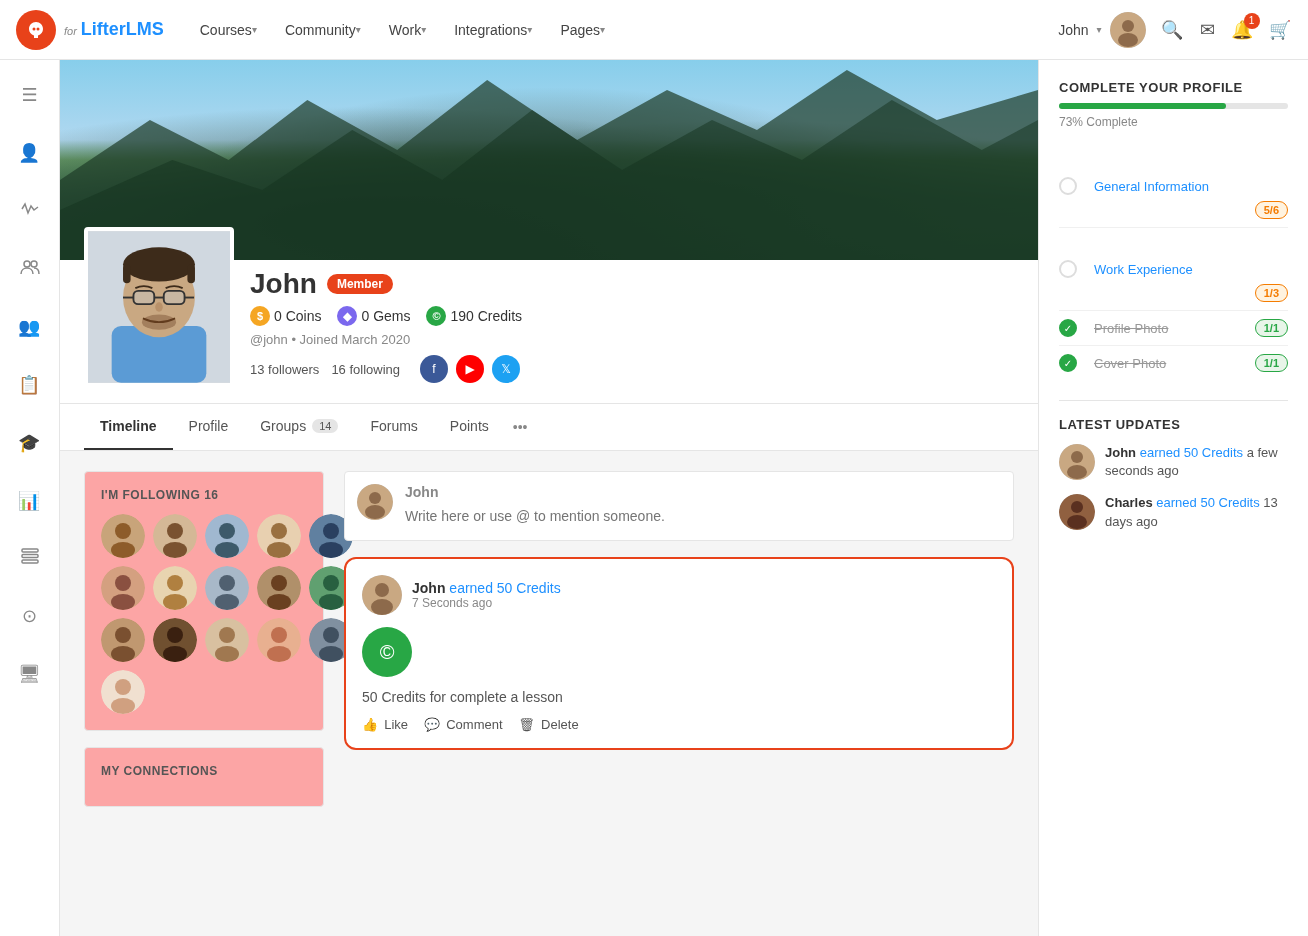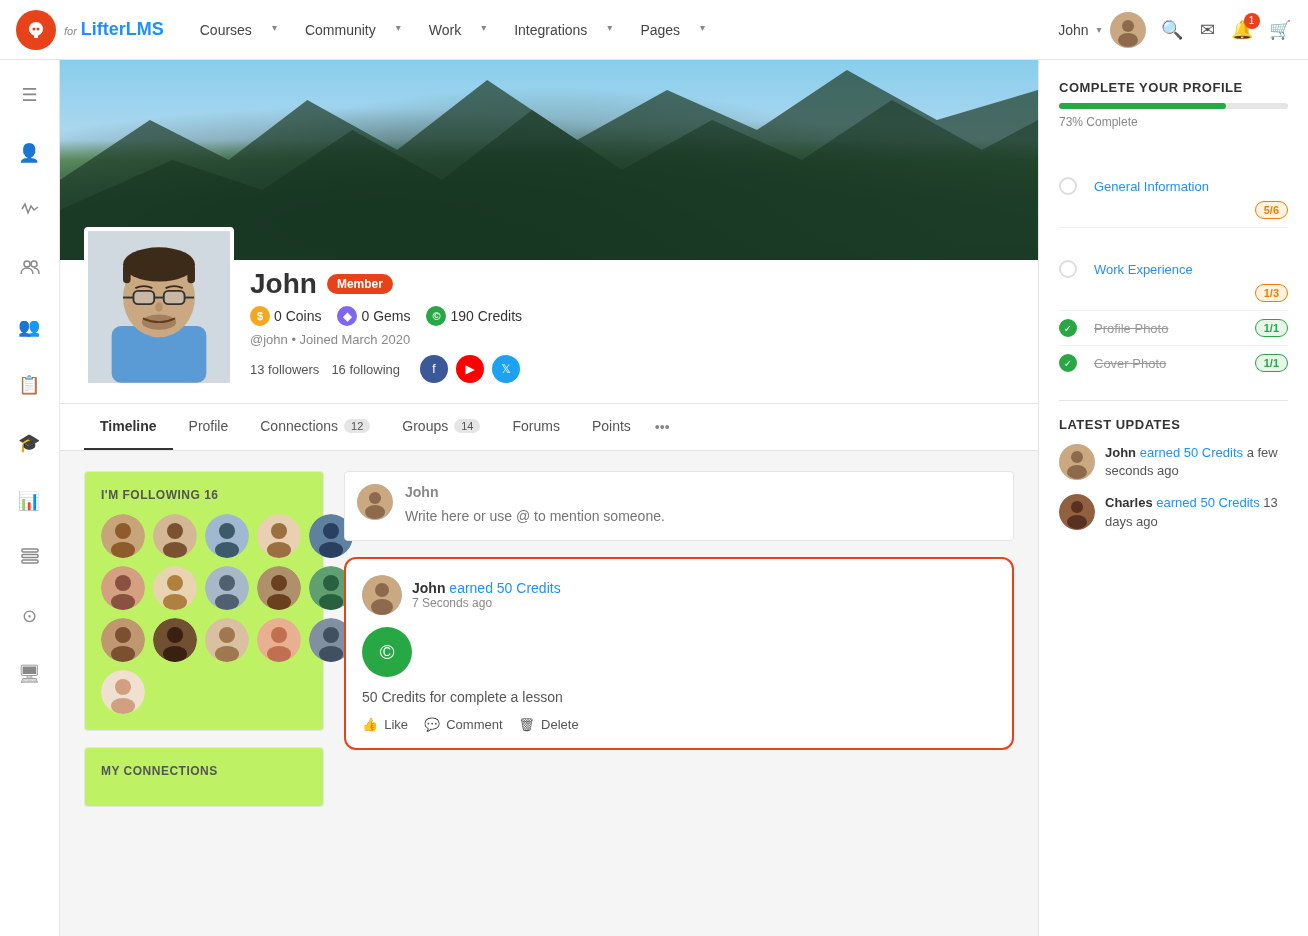--- a/index.html
+++ b/index.html
@@ -3,21 +3,21 @@
   <meta charset="utf-8">
   <style>
     * { margin: 0; padding: 0; box-sizing: border-box; }
     body { font-family: -apple-system, BlinkMacSystemFont, 'Segoe UI', sans-serif; background: #f5f5f5; color: #333; font-size: 14px; }
 
     
     .top-nav { background: #fff; height: 60px; display: flex; align-items: center; padding: 0 16px; border-bottom: 1px solid #e5e5e5; position: fixed; top: 0; left: 0; right: 0; z-index: 100; }
     .nav-logo { display: flex; align-items: center; gap: 8px; margin-right: 24px; }
     .logo-circle { width: 40px; height: 40px; background: #e8421a; border-radius: 50%; display: flex; align-items: center; justify-content: center; color: #fff; font-weight: bold; font-size: 18px; }
     .nav-links { display: flex; align-items: center; gap: 4px; flex: 1; }
-    .nav-link { padding: 8px 12px; color: #444; text-decoration: none; font-size: 14px; display: flex; align-items: flex-start; gap: 20px; }
+    .nav-link { padding: 8px 12px; color: #444; text-decoration: none; font-size: 14px; display: flex; align-items: center; gap: 0; }
     .nav-chevron { font-size: 10px; color: #888; }
     .nav-right { display: flex; align-items: center; gap: 16px; margin-left: auto; }
     .nav-user { display: flex; align-items: center; gap: 8px; cursor: pointer; }
     .nav-user-name { font-size: 14px; color: #444; }
     .nav-avatar { width: 36px; height: 36px; border-radius: 50%; background: #ccc; overflow: hidden; display: flex; align-items: center; justify-content: center; }
     .nav-icon { color: #555; font-size: 18px; cursor: pointer; position: relative; }
     .badge { position: absolute; top: -6px; right: -6px; background: #e8421a; color: #fff; border-radius: 50%; width: 16px; height: 16px; font-size: 10px; display: flex; align-items: center; justify-content: center; }
 
     
     .left-sidebar { position: fixed; top: 60px; left: 0; width: 60px; height: calc(100vh - 60px); background: #fff; border-right: 1px solid #e5e5e5; display: flex; flex-direction: column; align-items: center; padding: 16px 0; gap: 20px; z-index: 50; }
@@ -66,21 +66,21 @@
     .profile-tab.active { color: #333; border-bottom-color: #333; font-weight: 600; }
     .tab-count { background: #e5e5e5; color: #555; border-radius: 10px; padding: 1px 7px; font-size: 11px; }
     .tab-more { color: #888; padding: 14px 8px; cursor: pointer; }
 
     
     .two-col { display: flex; gap: 20px; padding: 20px 24px; }
     .col-left { width: 240px; flex-shrink: 0; }
     .col-main { flex: 1; }
 
     
-    .box { background: #bef264; border-radius: 4px; border: 1px solid #e5e5e5; padding: 16px; margin-bottom: 16px; }
+    .box { background: #fca5a5; border-radius: 4px; border: 1px solid #e5e5e5; padding: 16px; margin-bottom: 16px; }
     .box-title { font-size: 12px; font-weight: 700; color: #555; text-transform: uppercase; letter-spacing: 0.5px; margin-bottom: 12px; }
     .following-grid { display: grid; grid-template-columns: repeat(5, 1fr); gap: 8px; }
     .following-avatar { width: 44px; height: 44px; border-radius: 50%; overflow: hidden; cursor: pointer; }
 
     
     .post-compose { background: #fff; border: 1px solid #e5e5e5; border-radius: 4px; padding: 12px; margin-bottom: 16px; display: flex; align-items: flex-start; gap: 12px; }
     .compose-avatar { width: 36px; height: 36px; border-radius: 50%; background: #ccc; flex-shrink: 0; overflow: hidden; }
     .compose-input { flex: 1; }
     .compose-input-field { width: 100%; border: none; outline: none; font-size: 14px; color: #ec4899; padding: 4px 0; }
 
@@ -288,21 +288,20 @@
               <div class="social-icon tw">𝕏</div>
             </div>
           </div>
         </div>
       </div>
     </div>
 
     <div class="profile-tabs">
       <div class="profile-tab active">Timeline</div>
       <div class="profile-tab">Profile</div>
-      <div class="profile-tab">Connections <span class="tab-count">12</span></div>
       <div class="profile-tab">Groups <span class="tab-count">14</span></div>
       <div class="profile-tab">Forums</div>
       <div class="profile-tab">Points</div>
       <div class="tab-more">•••</div>
     </div>
 
     <div class="two-col">
 
       <div class="col-left">
         <div class="box">

